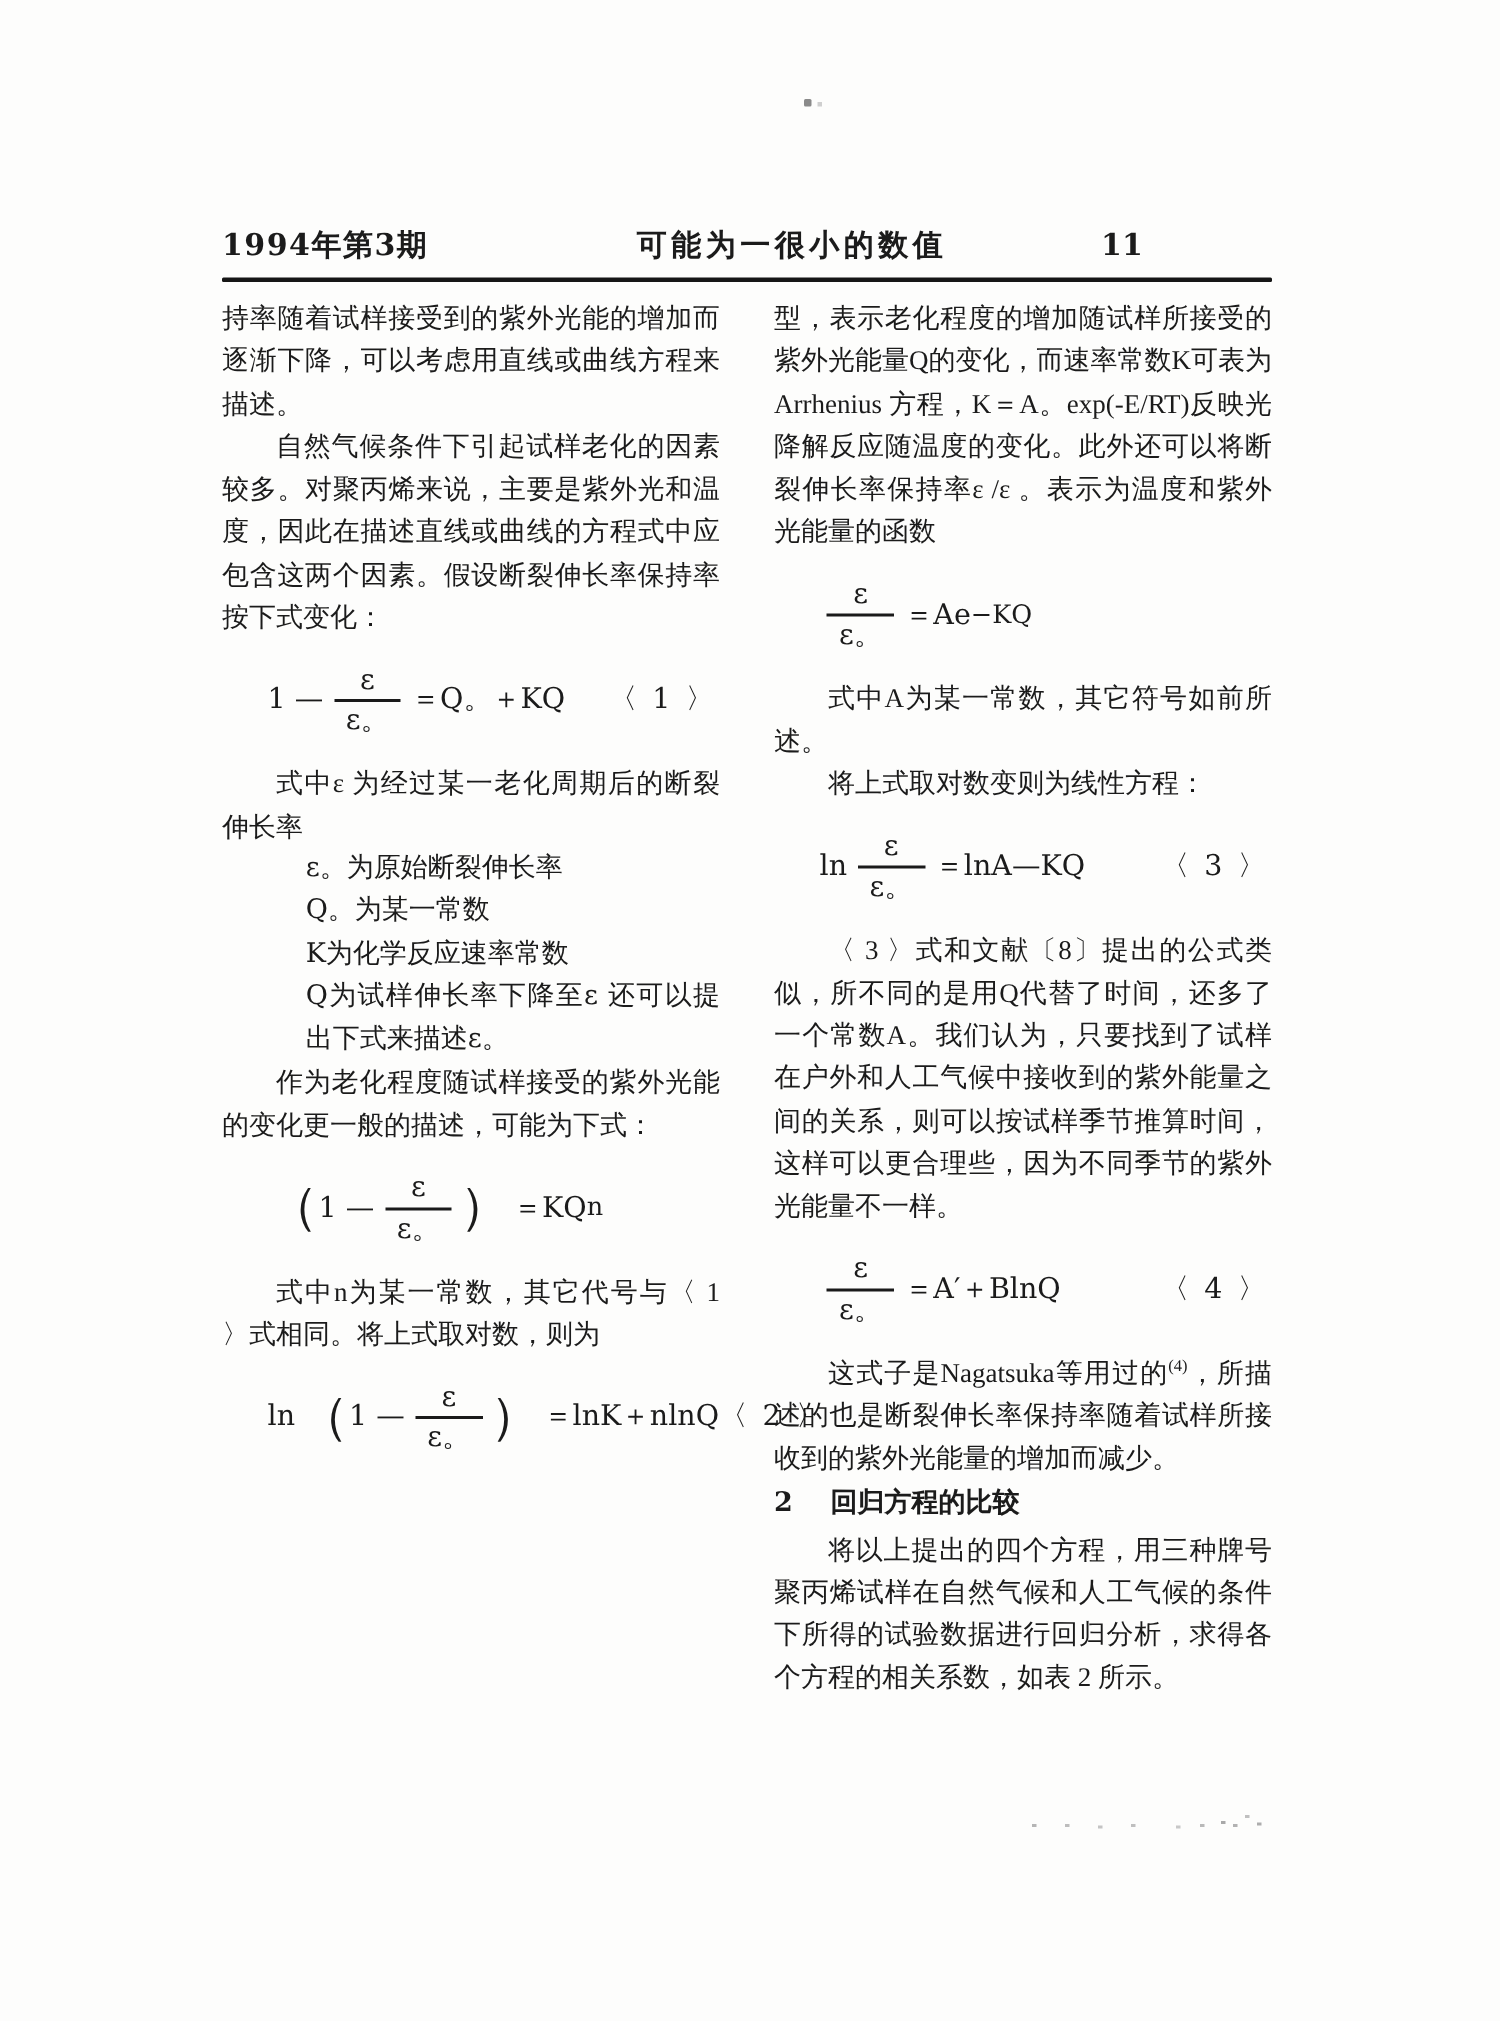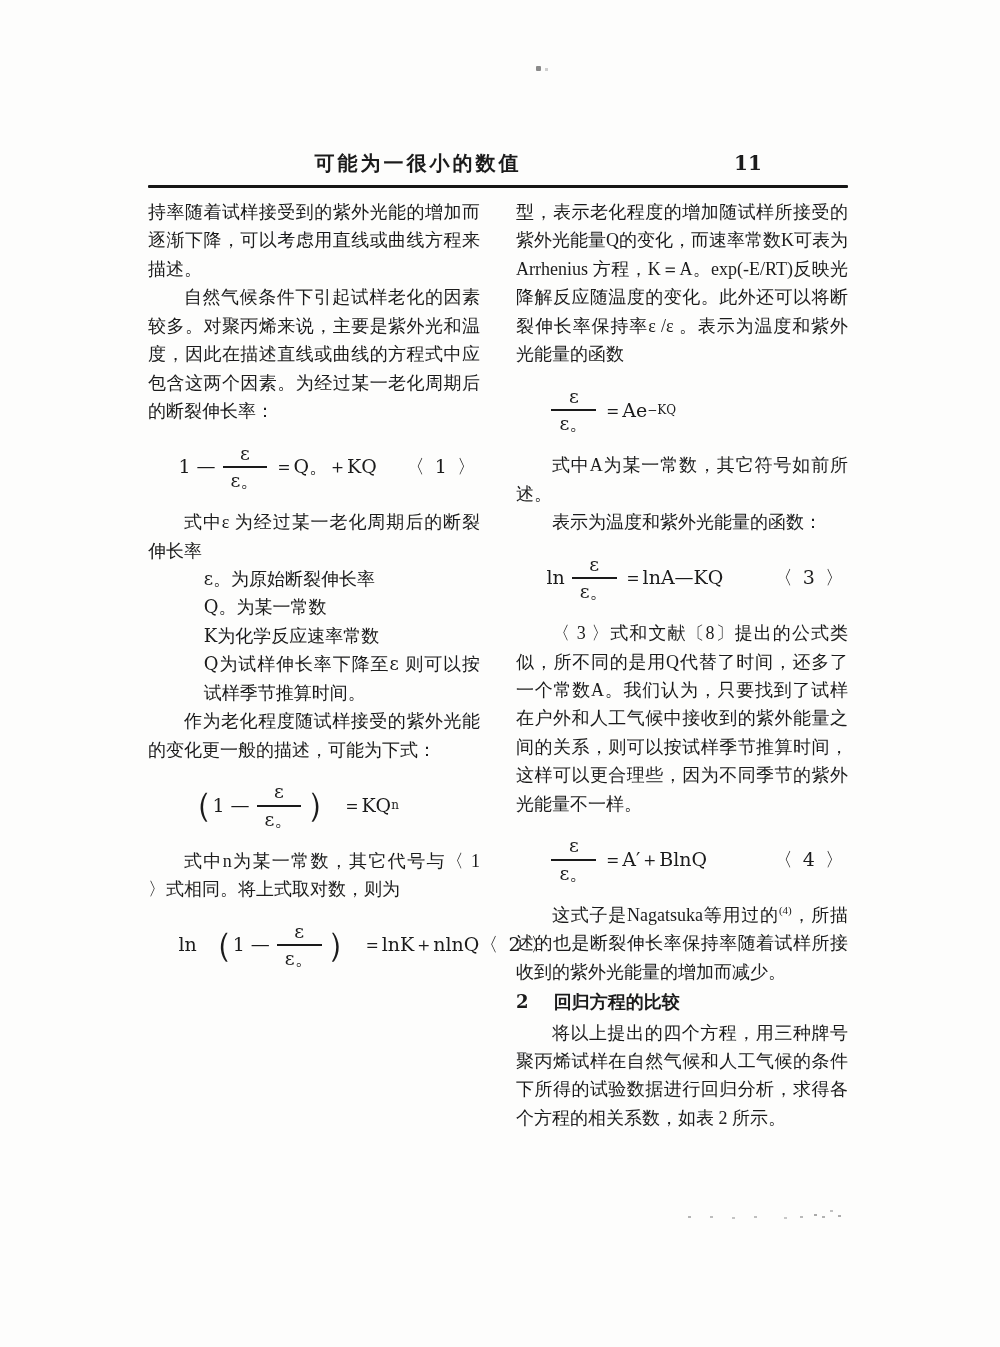--- a/index.html
+++ b/index.html
@@ -25,67 +25,68 @@
   .defs{margin:0 0 0 3.1em;padding:0;list-style:none;}
   .defs li{margin:0;}
   .section-head{display:flex;gap:1.4em;font-weight:700;margin:2px 0;}
   
   .equation{display:flex;align-items:center;margin:16px 0;padding-left:1.6em;font-size:19px;line-height:1.2;white-space:nowrap;}
   .equation .eq-label{margin-left:auto;padding-right:2px;letter-spacing:2px;}
   .frac{display:inline-flex;flex-direction:column;align-items:center;margin:0 5px;vertical-align:middle;}
   .frac .num{padding:0 8px 2px;}
   .frac .den{border-top:2px solid #1a1a1a;padding:1px 8px 0;}
   .big-paren{font-size:34px;font-weight:300;line-height:1;transform:translateY(-1px);}
-  .eq-sup{font-size:12px;vertical-align:super;letter-spacing:0;}
+  .eq-sup{font-size:17px;vertical-align:super;letter-spacing:0;}
   .ref-sup{font-size:11px;vertical-align:super;}
   .eq-fn{margin-right:2px;}
   .eq-pre{margin-right:2px;}
   .eq-post{margin-left:2px;}
   
   .speck-a{position:absolute;left:536px;top:66px;width:5px;height:5px;background:#8a8a8a;border-radius:1px;box-shadow:8px 1px 0 -1px #cfcfcf;}
   .speck-row{position:absolute;left:688px;top:1216px;width:3px;height:2px;background:#b5b5b5;
     box-shadow:22px 0 0 #bdbdbd,44px 1px 0 #c4c4c4,66px 0 0 #bfbfbf,96px 1px 0 #c8c8c8,112px 0 0 #b9b9b9,
     126px -2px 0 #a9a9a9,134px 0 0 #b2b2b2,142px -6px 0 #c0c0c0,150px -1px 0 #adadad;}
 </style>
 </head>
 <body>
 
 <div class="speck-a"></div>
 <div class="speck-row"></div>
 
 <div class="page">
 
   <div class="header">
+    <span class="issue">1994年第3期</span>
     <span class="journal">可能为一很小的数值</span>
     <span class="pageno">11</span>
   </div>
   <div class="header-rule"></div>
 
   <div class="columns">
 
     <div class="col">
       <p>持率随着试样接受到的紫外光能的增加而逐渐下降，可以考虑用直线或曲线方程来描述。</p>
-      <p class="indent">自然气候条件下引起试样老化的因素较多。对聚丙烯来说，主要是紫外光和温度，因此在描述直线或曲线的方程式中应包含这两个因素。为经过某一老化周期后的断裂伸长率：</p>
+      <p class="indent">自然气候条件下引起试样老化的因素较多。对聚丙烯来说，主要是紫外光和温度，因此在描述直线或曲线的方程式中应包含这两个因素。假设断裂伸长率保持率按下式变化：</p>
 
       <div class="equation">
         <span class="eq-pre">1 —</span>
         <span class="frac">
           <span class="num">ε</span>
           <span class="den">ε。</span>
         </span>
         <span class="eq-post">＝Q。＋KQ</span>
         <span class="eq-label">〈 1 〉</span>
       </div>
 
       <p class="indent">式中ε 为经过某一老化周期后的断裂伸长率</p>
       <ul class="defs">
         <li>ε。为原始断裂伸长率</li>
         <li>Q。为某一常数</li>
         <li>K为化学反应速率常数</li>
-        <li>Q为试样伸长率下降至ε 则可以按试样季节推算时间。</li>
+        <li>Q为试样伸长率下降至ε 还可以提出下式来描述ε。</li>
       </ul>
       <p class="indent">作为老化程度随试样接受的紫外光能的变化更一般的描述，可能为下式：</p>
 
       <div class="equation">
         <span class="big-paren">（</span>
         <span class="eq-pre">1 —</span>
         <span class="frac">
           <span class="num">ε</span>
           <span class="den">ε。</span>
         </span>
@@ -117,21 +118,21 @@
       <div class="equation">
         <span class="frac">
           <span class="num">ε</span>
           <span class="den">ε。</span>
         </span>
         <span class="eq-post">＝Ae</span>
           <span class="eq-sup">−KQ</span>
       </div>
 
       <p class="indent">式中A为某一常数，其它符号如前所述。</p>
-      <p class="indent">表示为温度和紫外光能量的函数：</p>
+      <p class="indent">将上式取对数变则为线性方程：</p>
 
       <div class="equation">
         <span class="eq-fn">ln</span>
         <span class="frac">
           <span class="num">ε</span>
           <span class="den">ε。</span>
         </span>
         <span class="eq-post">＝lnA—KQ</span>
         <span class="eq-label">〈 3 〉</span>
       </div>

